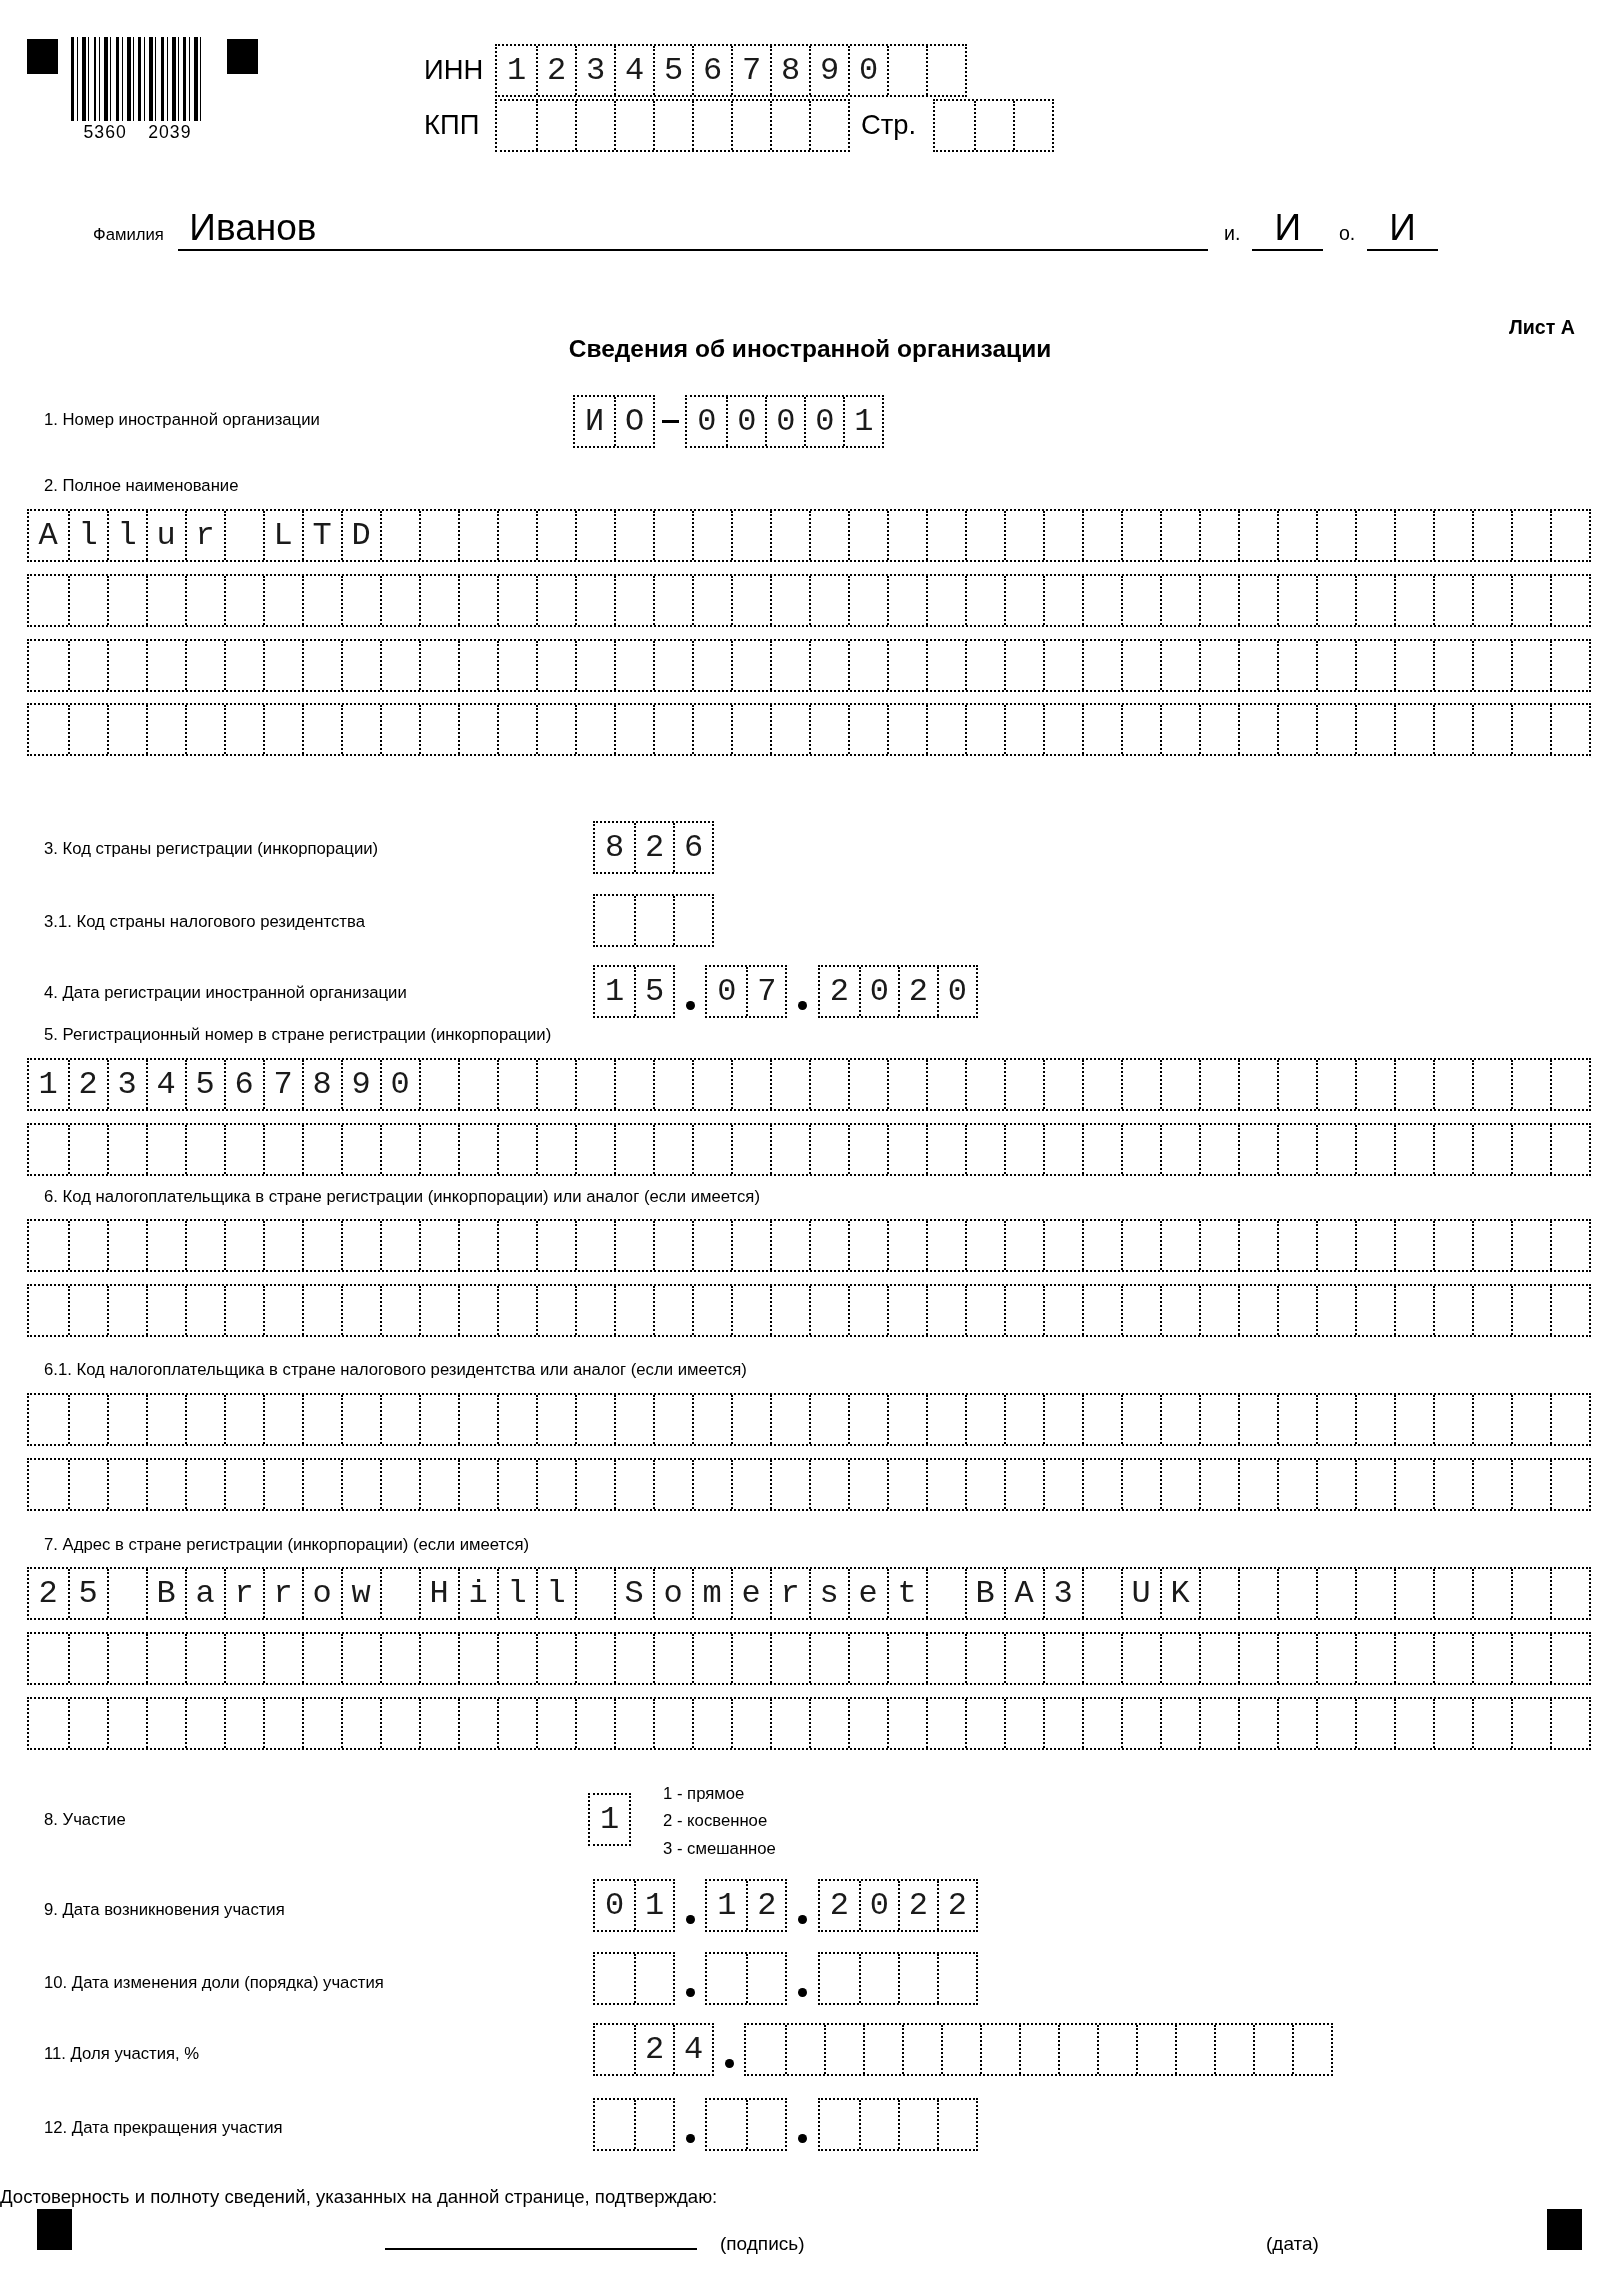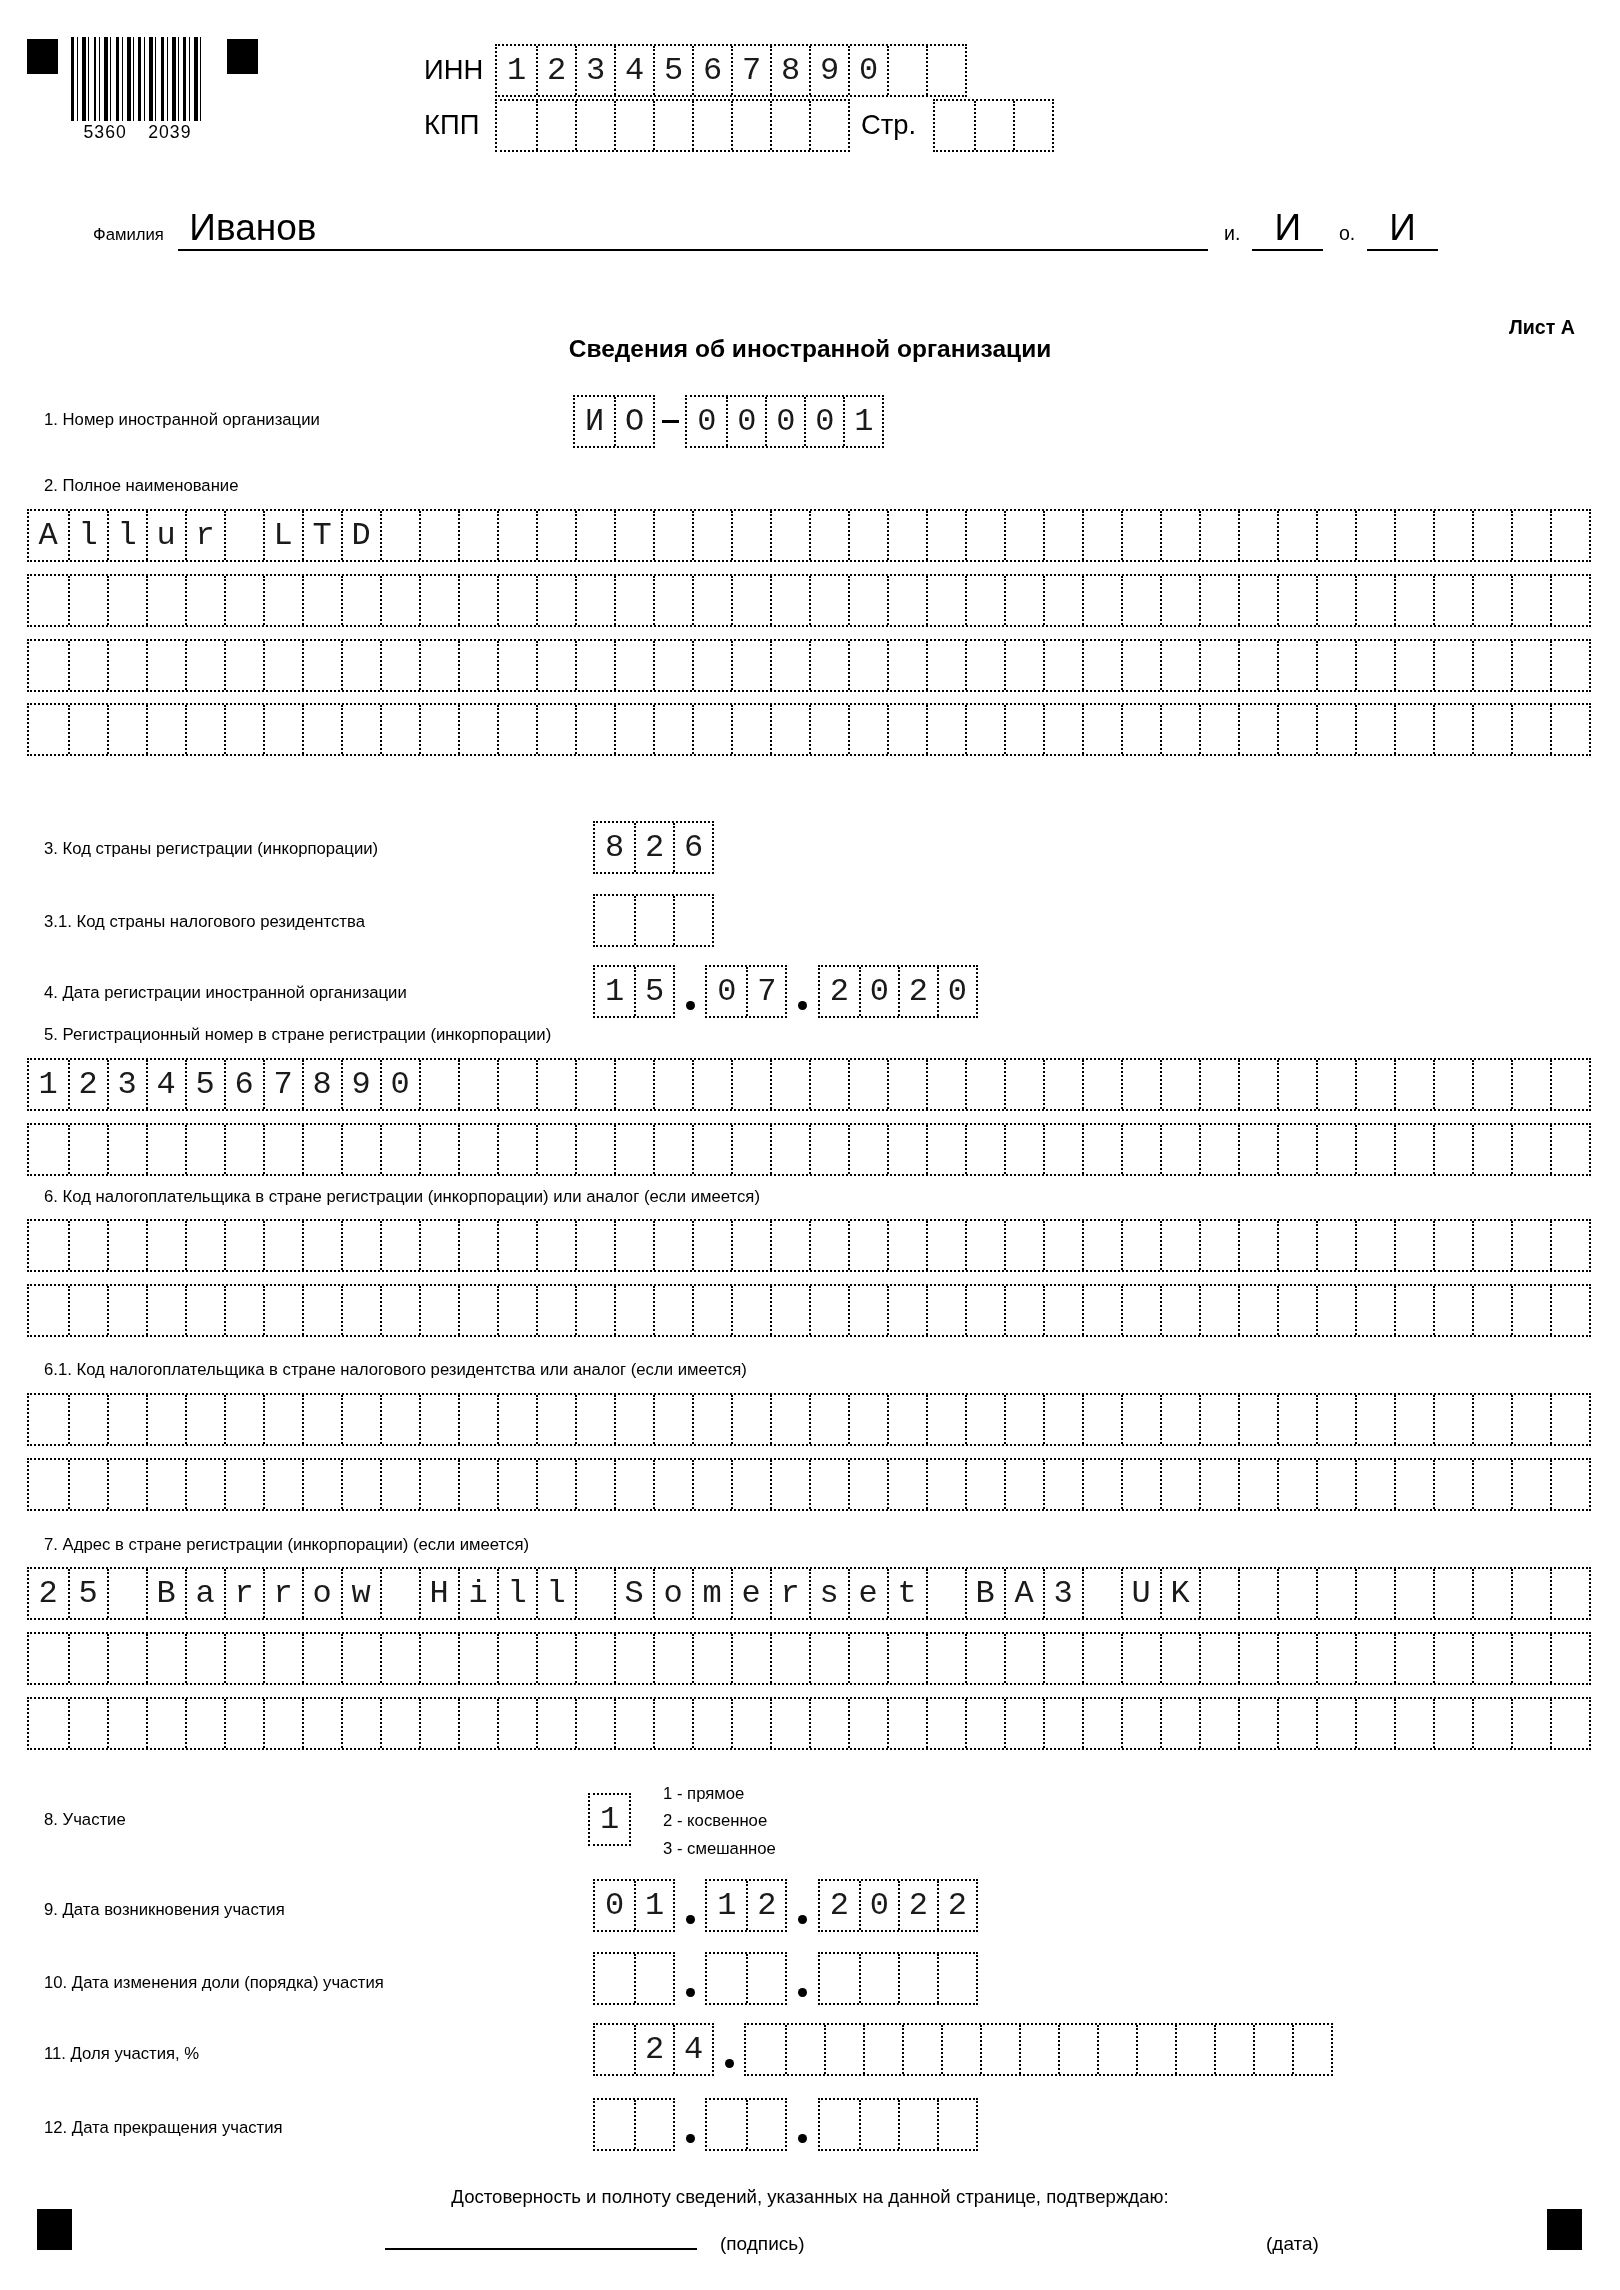--- a/index.html
+++ b/index.html
@@ -26,21 +26,21 @@
   .smalllbl{font-size:16.7px;padding-bottom:5.9px;}
   .ufield{border-bottom:2px solid #000;font-size:37px;line-height:43px;}
   .surname{width:1019px;margin-left:13.7px;padding-left:11.8px;}
   .initial{width:71px;margin-left:11.8px;text-align:center;}
   .ilbl{margin-left:15.7px;font-size:19.6px;padding-bottom:5.9px;}
   .sheet{position:absolute;left:1509px;top:276px;font-size:19.6px;font-weight:bold;margin-top:40px;}
   .title{position:absolute;left:0;right:0;top:335px;text-align:center;
          font-size:24.5px;font-weight:bold;}
   .note{position:absolute;left:0;right:0;top:755px;text-align:center;font-size:16.7px;}
   .legend{position:absolute;left:663px;top:1780px;font-size:16.7px;line-height:27.4px;}
-  .statement{position:absolute;left:0;right:0;top:2186px;text-align:center;font-size:18.6px;}
+  .statement{position:absolute;left:0;right:0;top:2186px;font-size:18.6px;}
   .sigline{position:absolute;left:385px;top:2248px;width:312px;border-top:2.9px solid #000;}
   .siglbl{position:absolute;font-size:19px;}
   .bigdate{position:absolute;left:919px;top:2207px;width:323px;text-align:center;
            font-family:"Liberation Mono",monospace;font-size:37px;letter-spacing:5.9px;
            border-bottom:2.9px solid #000;padding-bottom:3.9px;}
 </style>
 </head>
 <body>
 
 <div class="page">

